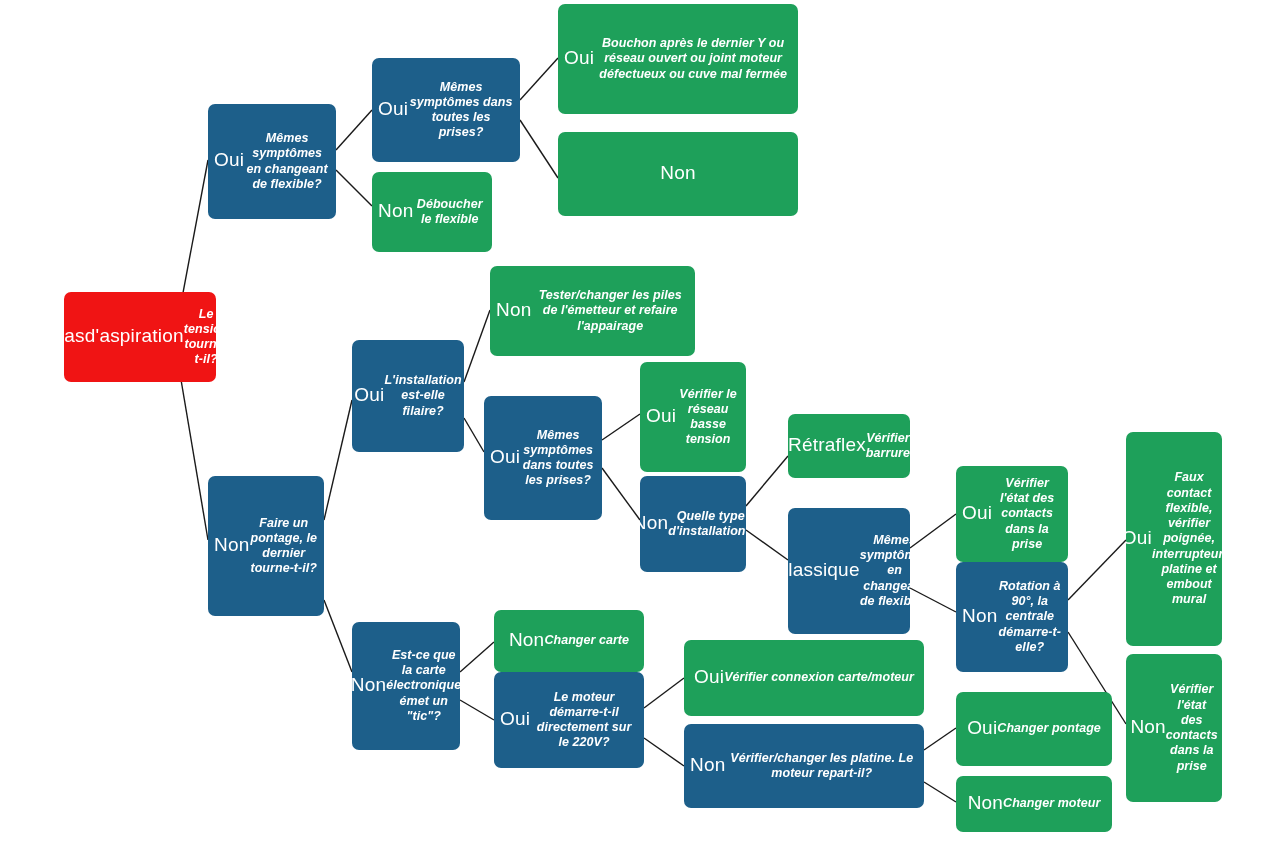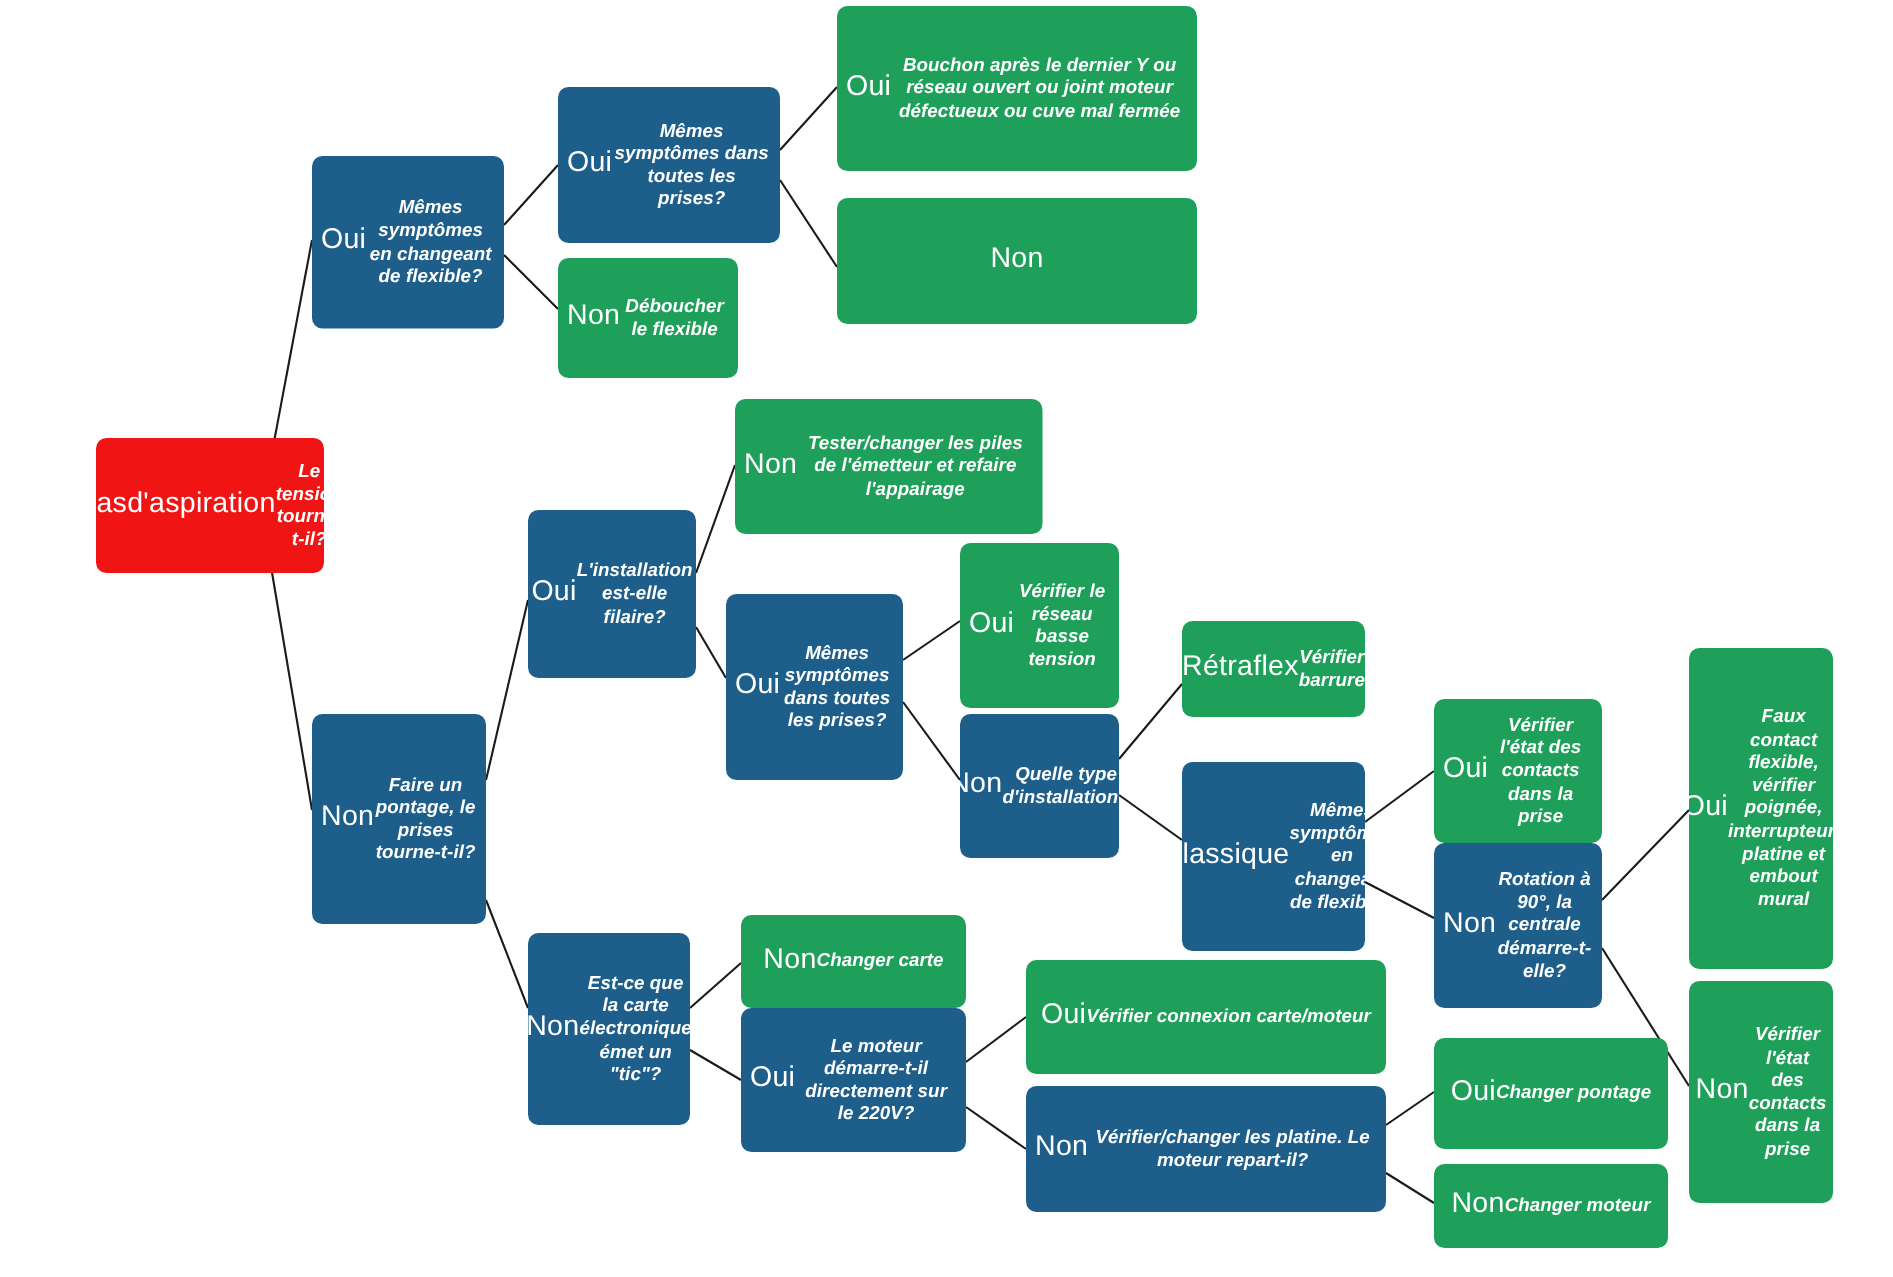--- a/index.html
+++ b/index.html
@@ -105,21 +105,21 @@
       </div>
       <div class="node green" style="left: 558px; top: 4px; width: 240px; height: 110px;">
         <div class="title">Oui</div>
         <div class="sub">Bouchon après le dernier Y ou réseau ouvert ou joint moteur défectueux ou  cuve mal fermée</div>
       </div>
       <div class="node green" style="left: 558px; top: 132px; width: 240px; height: 84px;">
         <div class="title">Non</div>
       </div>
       <div class="node blue" style="left: 208px; top: 476px; width: 116px; height: 140px;">
         <div class="title">Non</div>
-        <div class="sub">Faire un pontage, le prises tourne-t-il?</div>
+        <div class="sub">Faire un pontage, le dernier tourne-t-il?</div>
       </div>
       <div class="node blue" style="left: 352px; top: 340px; width: 112px; height: 112px;">
         <div class="title">Oui</div>
         <div class="sub">L'installation est-elle filaire?</div>
       </div>
       <div class="node green" style="left: 490px; top: 266px; width: 205px; height: 90px;">
         <div class="title">Non</div>
         <div class="sub">Tester/changer les piles de l'émetteur et refaire l'appairage</div>
       </div>
       <div class="node blue" style="left: 484px; top: 396px; width: 118px; height: 124px;">

